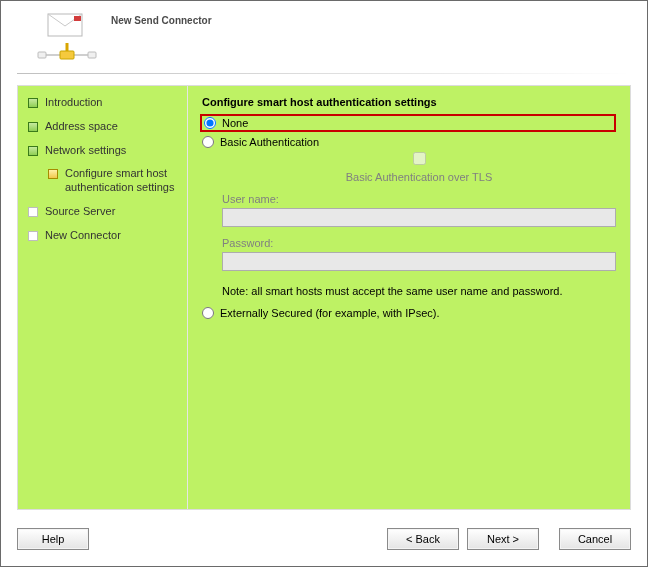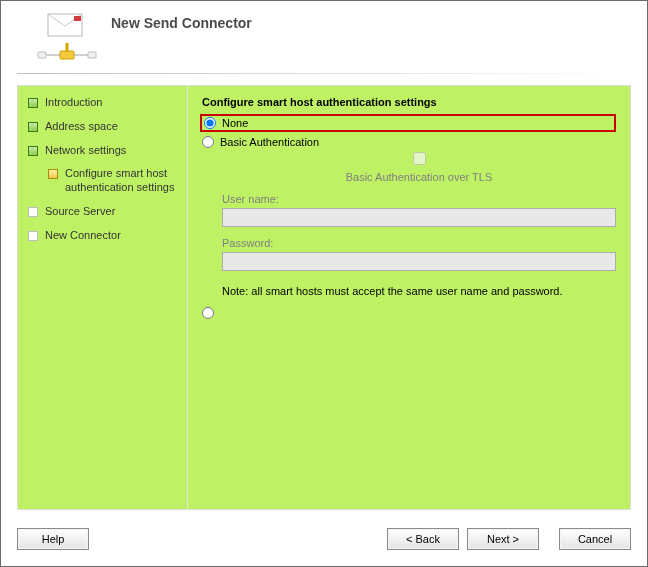--- a/index.html
+++ b/index.html
@@ -19,21 +19,21 @@
     position: relative;
   }
   
   .header {
     position: relative;
     height: 56px;
     padding: 14px 16px 0 110px;
     box-sizing: border-box;
   }
   .header-title {
-    font-size: 14px;
+    font-size: 10px;
     font-weight: bold;
     color: #4b4b4b;
   }
   .mail-icon {
     position: absolute;
     left: 46px;
     top: 9px;
     width: 38px;
     height: 28px;
   }
@@ -275,20 +275,21 @@
 
         <div class="field-label">Password:</div>
         <input type="password" class="text-input" disabled="" value="" style="">
 
         <div class="note">Note: all smart hosts must accept the same user name and password.</div>
       </div>
 
 
       <label class="radio-row">
         <input type="radio" class="native-radio" name="auth" style="">
+        <span>Externally Secured (for example, with IPsec).</span>
       </label>
     </div>
 
   </div>
 
   <div class="footer">
     <button class="btn">Help</button>
     <div class="footer-spacer"></div>
     <button class="btn">&lt; Back</button>
     <button class="btn">Next &gt;</button>

